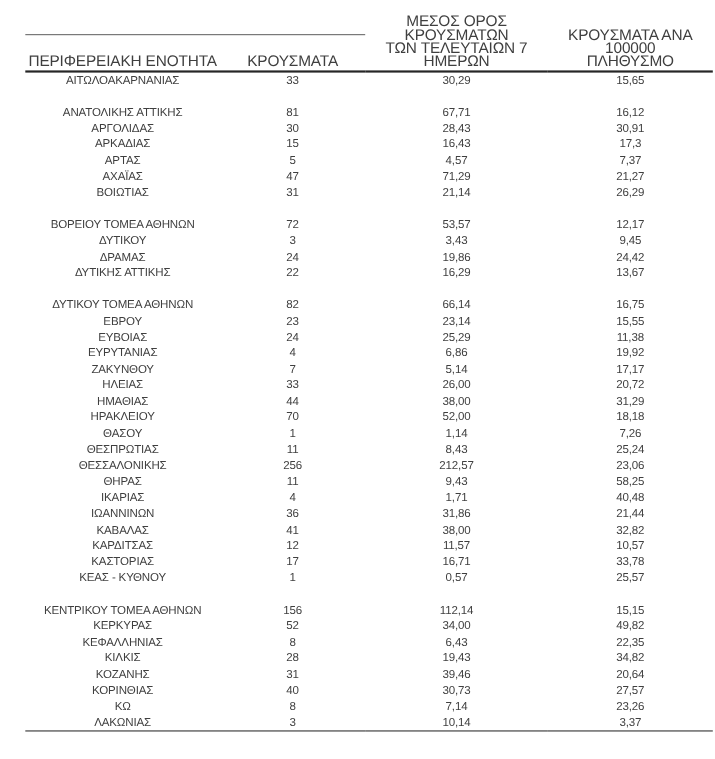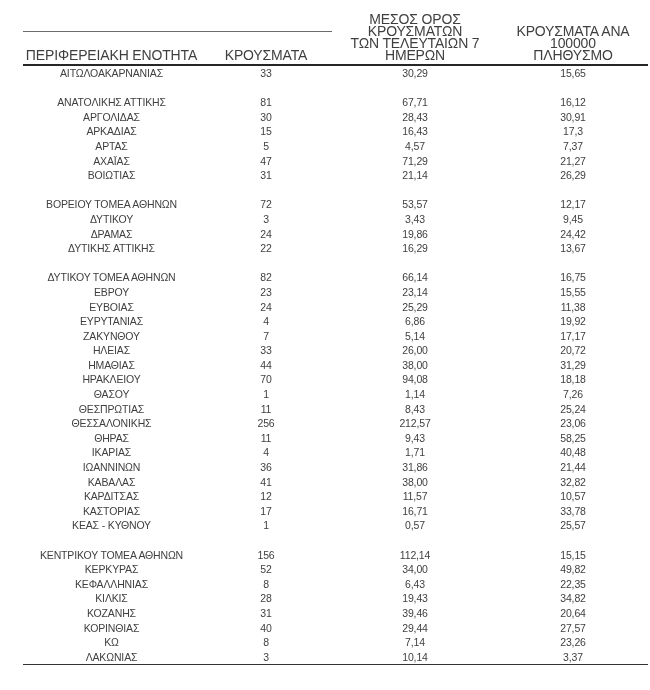--- a/index.html
+++ b/index.html
@@ -214,21 +214,21 @@
         </tr>
         <tr>
           <td>ΗΜΑΘΙΑΣ</td>
           <td>44</td>
           <td>38,00</td>
           <td>31,29</td>
         </tr>
         <tr>
           <td>ΗΡΑΚΛΕΙΟΥ</td>
           <td>70</td>
-          <td>94,08</td>
+          <td>52,00</td>
           <td>18,18</td>
         </tr>
         <tr>
           <td>ΘΑΣΟΥ</td>
           <td>1</td>
           <td>1,14</td>
           <td>7,26</td>
         </tr>
         <tr>
           <td>ΘΕΣΠΡΩΤΙΑΣ</td>
@@ -313,21 +313,21 @@
         </tr>
         <tr>
           <td>ΚΟΖΑΝΗΣ</td>
           <td>31</td>
           <td>39,46</td>
           <td>20,64</td>
         </tr>
         <tr>
           <td>ΚΟΡΙΝΘΙΑΣ</td>
           <td>40</td>
-          <td>29,44</td>
+          <td>30,73</td>
           <td>27,57</td>
         </tr>
         <tr>
           <td>ΚΩ</td>
           <td>8</td>
           <td>7,14</td>
           <td>23,26</td>
         </tr>
         <tr>
           <td>ΛΑΚΩΝΙΑΣ</td>

